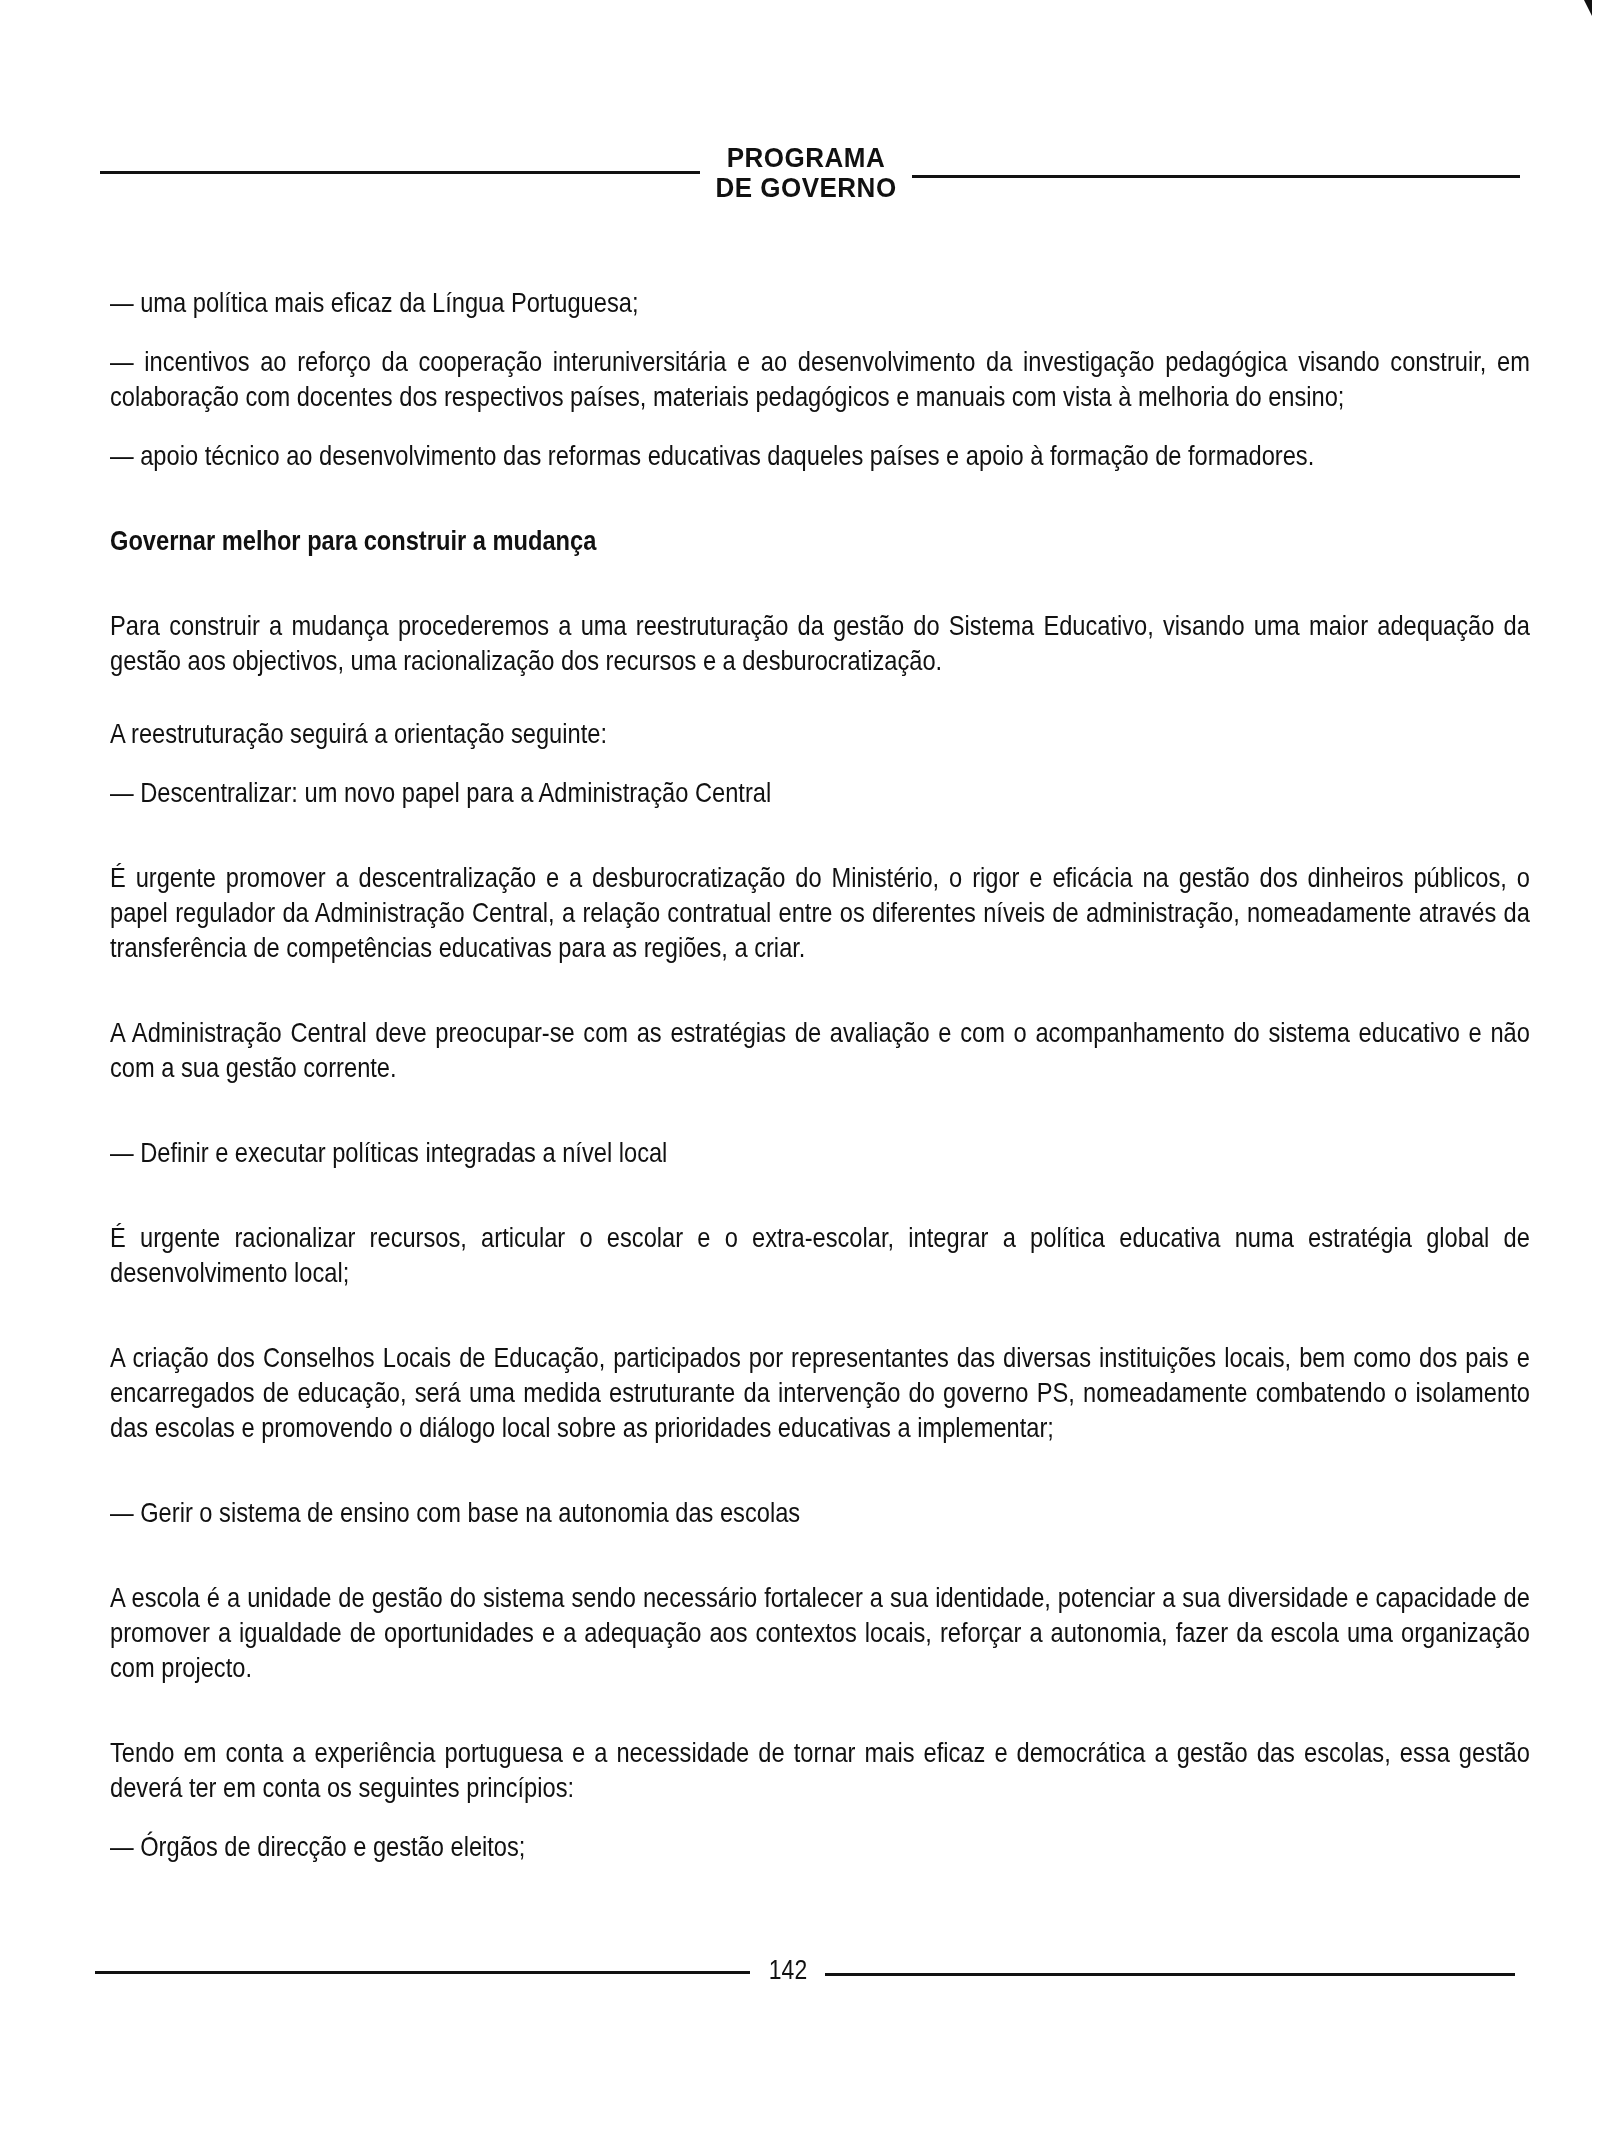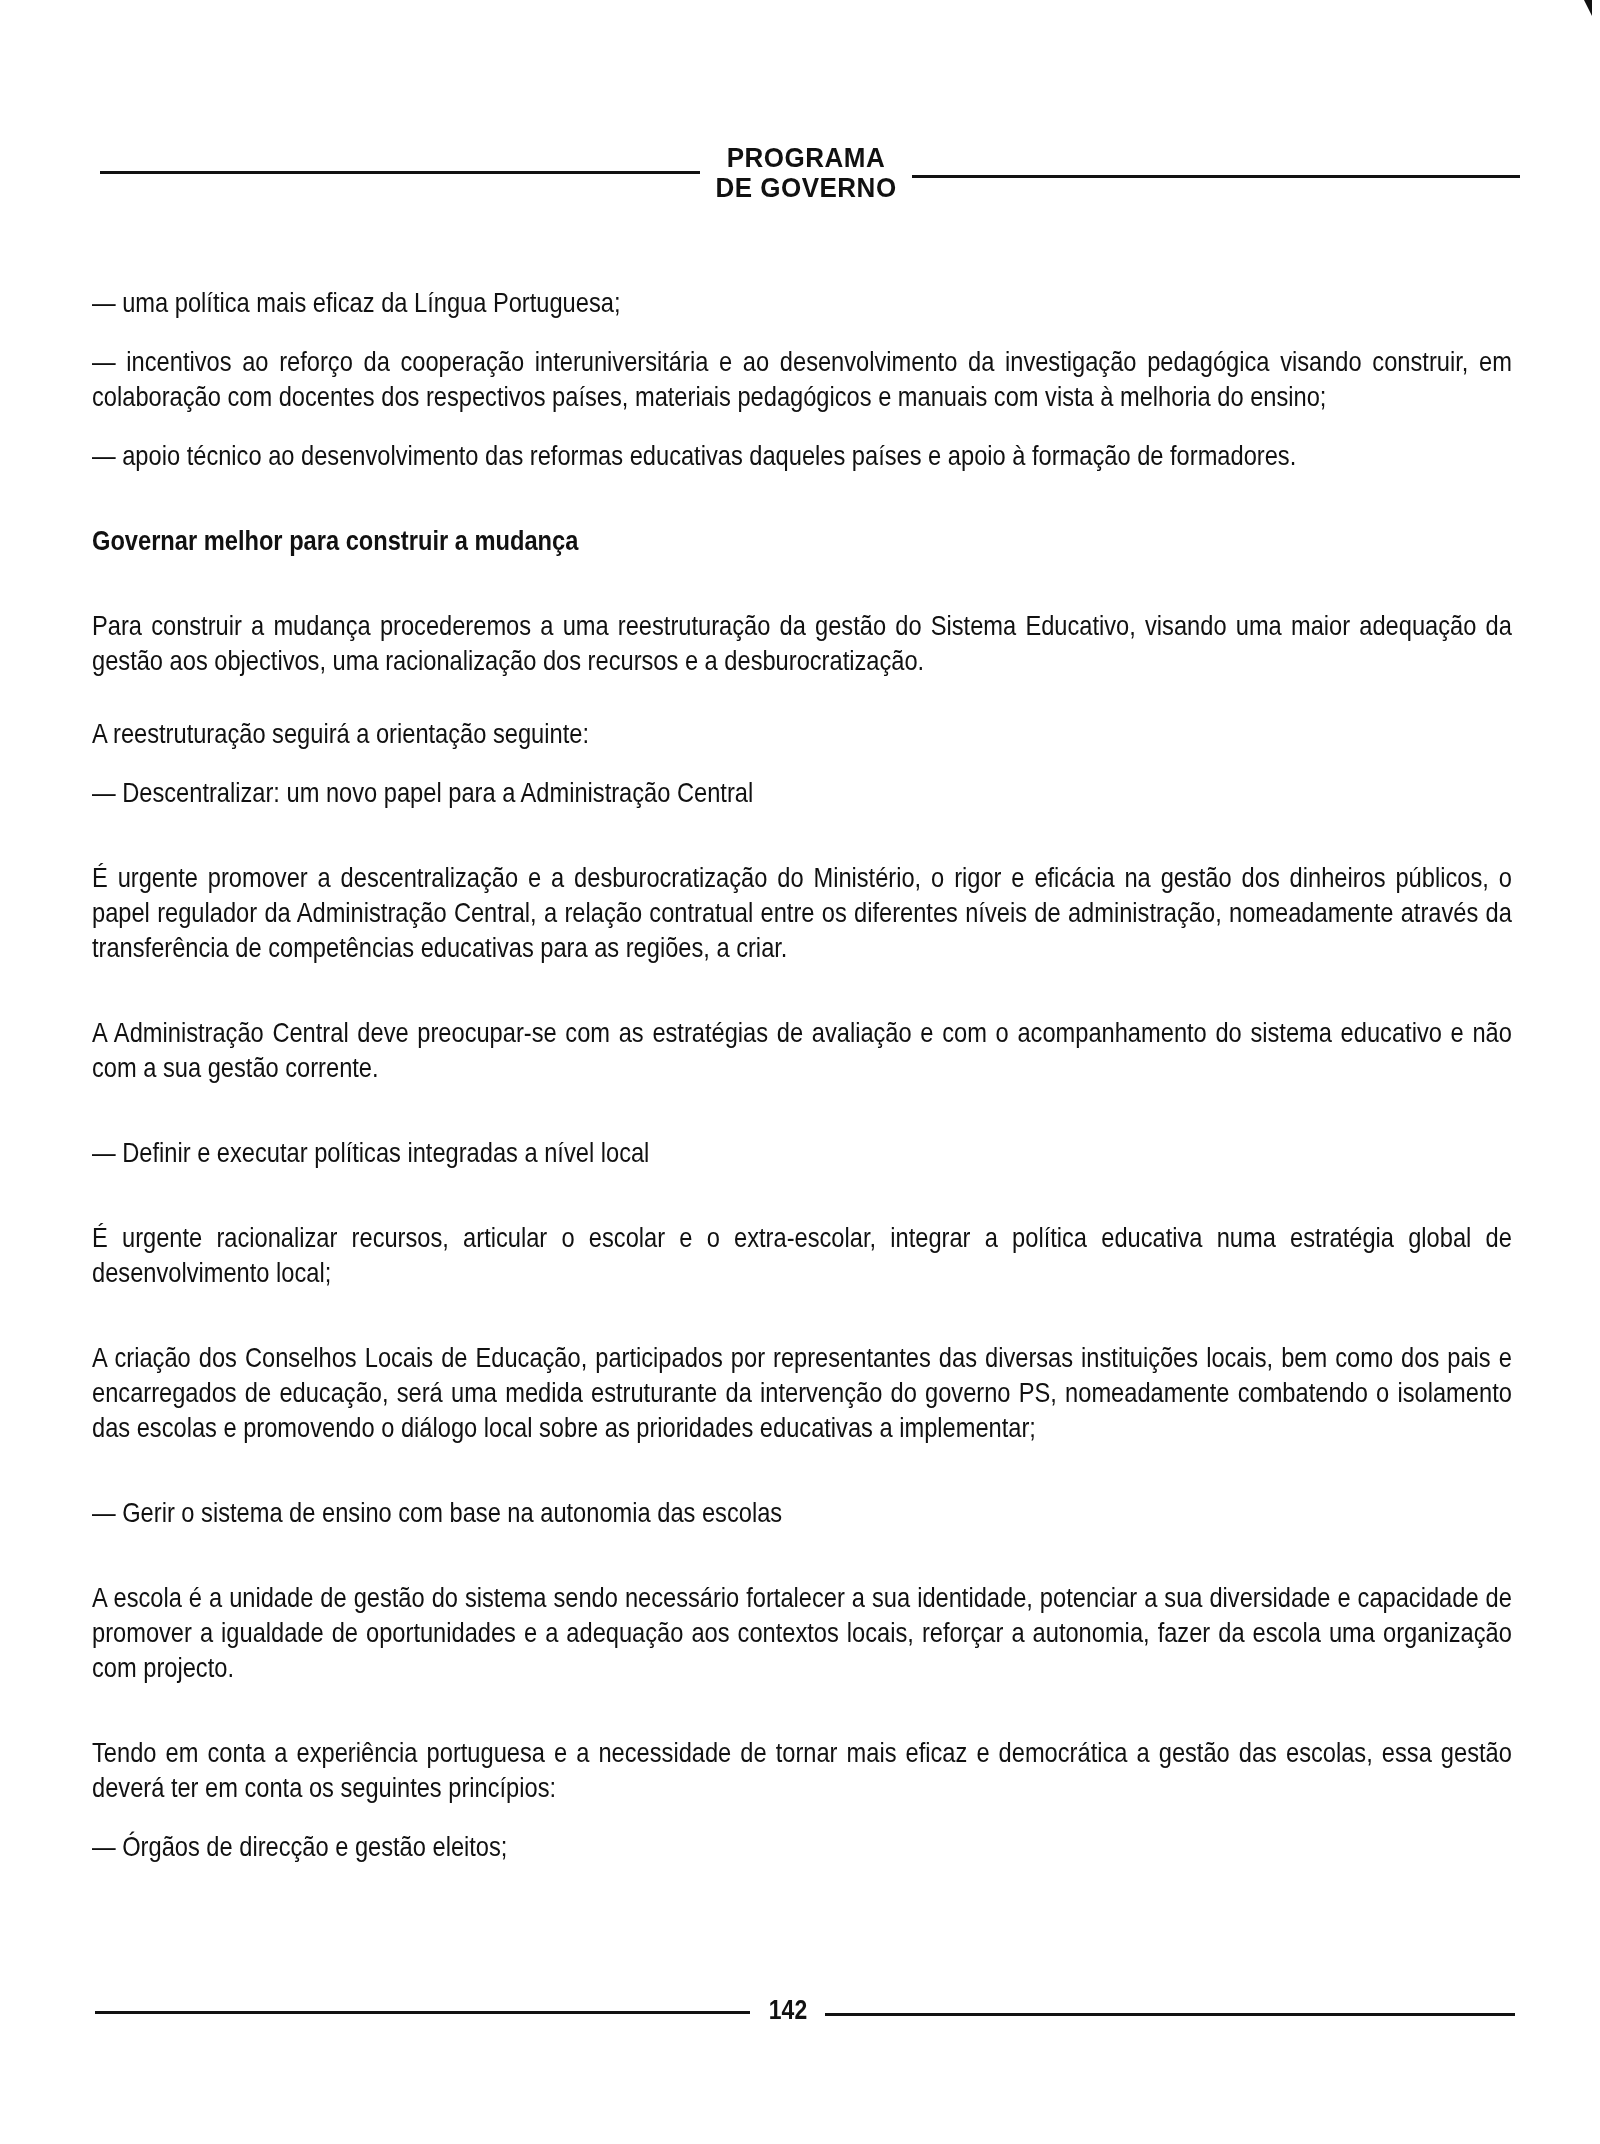--- a/index.html
+++ b/index.html
@@ -7,28 +7,28 @@
          font-family: "Liberation Sans", "DejaVu Sans", sans-serif; color: #111111; }
   .corner-mark { position: absolute; right: 8px; top: 0; width: 0; height: 0;
          border-top: 16px solid #111; border-left: 8px solid transparent; }
   .header { position: absolute; left: 100px; top: 144px; width: 1420px; height: 64px; }
   .header .rule { position: absolute; top: 27px; height: 3px; background: #111; }
   .header .rule.left { left: 0; width: 600px; }
   .header .rule.right { left: 812px; width: 608px; top: 31px; }
   .header .title { position: absolute; left: 606px; width: 200px; top: 0; text-align: center;
          font-family: "Liberation Sans", sans-serif; font-weight: 900; font-size: 26px;
          line-height: 29px; letter-spacing: 0.5px; transform: scaleY(1.05); }
-  .content { position: absolute; left: 92px; top: 285px; width: 1420px; }
+  .content { position: absolute; left: 110px; top: 285px; width: 1420px; }
   .p { font-size: 27.5px; line-height: 35px; margin: 0; transform-origin: left top;
        transform: scaleX(0.86); width: 1651px; text-align: justify; text-align-last: left; }
   .p.nojust { text-align: left; }
   .heading { font-weight: bold; font-size: 27.5px; line-height: 35px; margin: 0;
        transform-origin: left top; transform: scaleX(0.86); width: 1651px; }
   .gap-s { height: 24px; } .gap-m { height: 38px; } .gap-l { height: 50px; }
-  .footer { position: absolute; left: 95px; top: 1992px; width: 1420px; height: 36px; font-weight: bold; }
+  .footer { position: absolute; left: 95px; top: 1952px; width: 1420px; height: 36px; }
   .footer .rule { position: absolute; top: 19px; height: 3px; background: #111; }
   .footer .rule.left { left: 0; width: 655px; }
   .footer .rule.right { left: 730px; width: 690px; top: 21px; }
   .footer .page-num { position: absolute; left: 660px; width: 66px; top: 0; text-align: center;
        font-size: 27px; line-height: 36px; transform: scaleX(0.85); }
 </style>
 </head>
 <body>
 
 <div class="corner-mark"></div>

